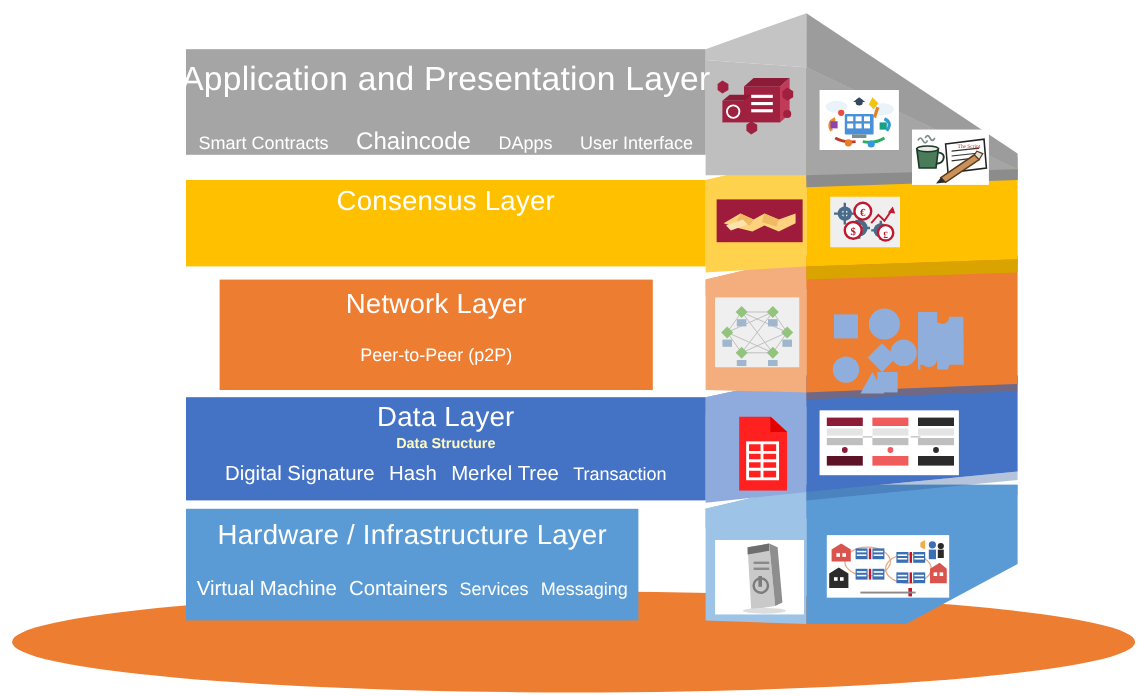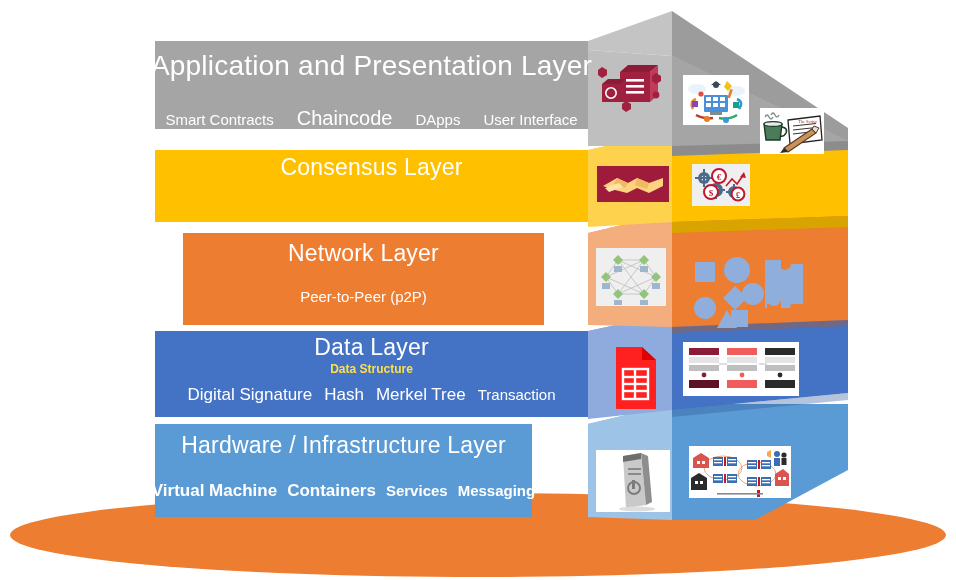--- a/index.html
+++ b/index.html
@@ -34,21 +34,21 @@
     align-items: center;
   }
   .layer-title {
     color: #ffffff;
     font-weight: normal;
     letter-spacing: 0.2px;
     white-space: nowrap;
     text-align: center;
   }
   .layer-sub {
-    color: #fde047;
+    color: #fef9c3;
     white-space: nowrap;
     text-align: center;
   }
   .tag-row {
     display: flex;
     align-items: baseline;
     justify-content: center;
     white-space: nowrap;
     color: #ffffff;
   }
@@ -88,21 +88,21 @@
   #panel-data .layer-title { font-size: 23px; margin-top: 3px; }
   #panel-data .layer-sub { font-size: 12px; font-weight: bold; margin-top: 1px; }
   #panel-data .tag-row { margin-top: 9px; gap: 12px; }
 
   
   #panel-hardware {
     left: 155px; top: 424px; width: 377px; height: 93px;
     background: #5B9BD5;
   }
   #panel-hardware .layer-title { font-size: 23px; margin-top: 8px; }
-  #panel-hardware .tag-row { margin-top: 22px; gap: 10px; font-weight: bold; }
+  #panel-hardware .tag-row { margin-top: 22px; gap: 10px; }
 
   .tag-xl { font-size: 20px; }
   .tag-lg { font-size: 17px; }
   .tag-md { font-size: 15px; }
 
   
   .thumb {
     position: absolute;
     background: #ffffff;
     overflow: hidden;

